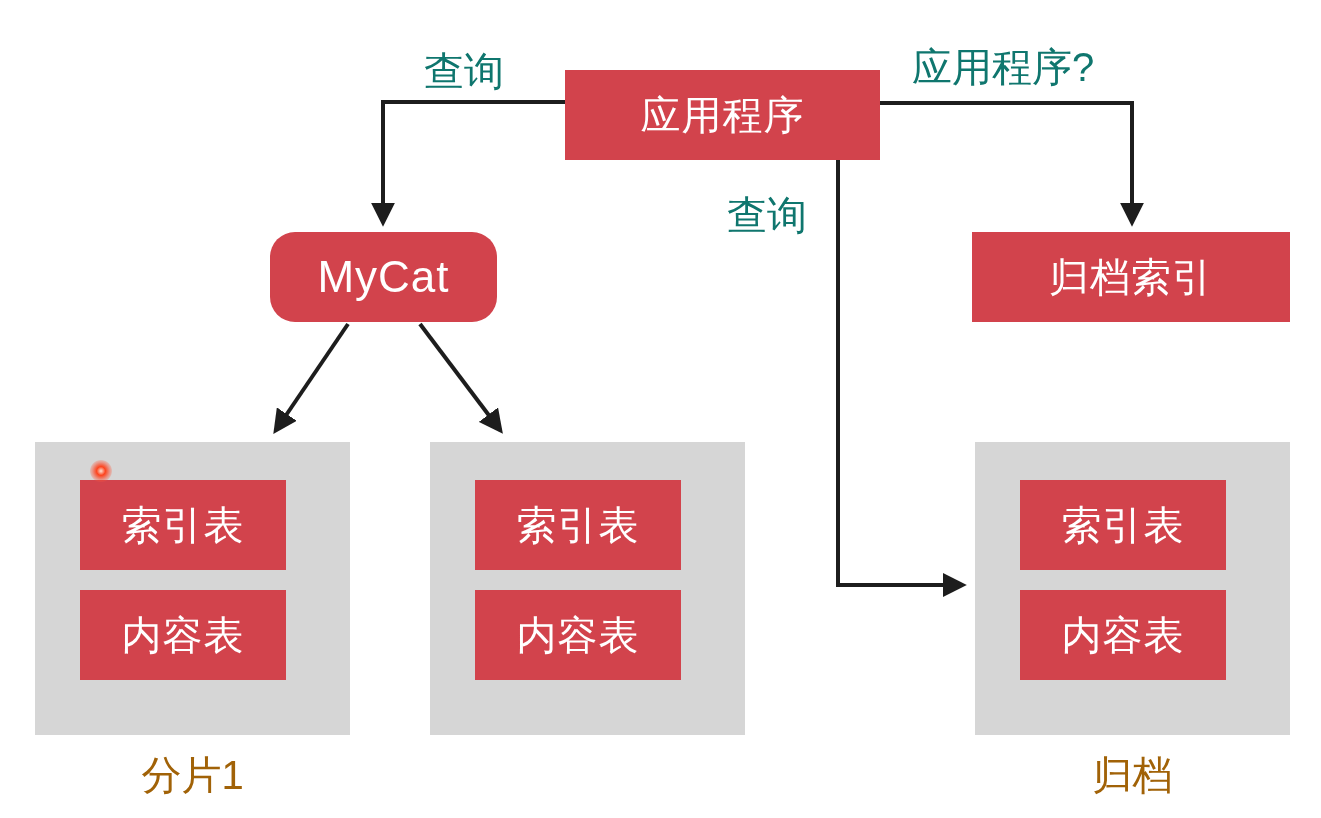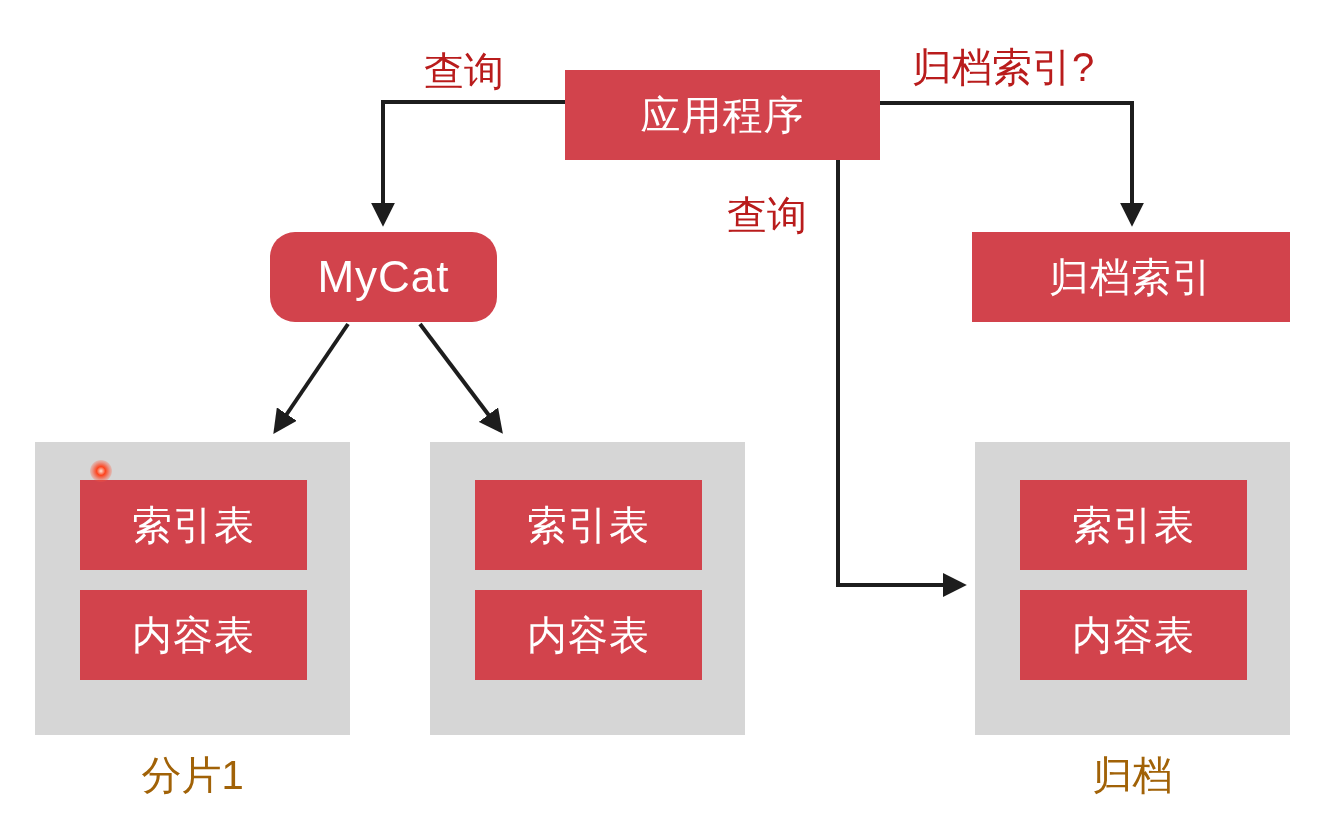--- a/index.html
+++ b/index.html
@@ -34,30 +34,30 @@
     white-space: nowrap;
   }
   .gray-panel {
     position: absolute;
     background: #d6d6d6;
     width: 315px;
     height: 293px;
     top: 442px;
   }
   .gray-panel .red-box {
-    width: 227px;
+    width: 206px;
     height: 90px;
     left: 45px;
     text-align: right;
   }
   .inner-top { top: 38px; }
   .inner-bottom { top: 148px; }
   .flow-label {
     position: absolute;
-    color: #b91c1c;
+    color: #0f766e;
     font-size: 40px;
     white-space: nowrap;
   }
   .panel-caption {
     position: absolute;
     top: 748px;
     width: 315px;
     text-align: center;
     color: #a16207;
     font-size: 40px;
@@ -98,21 +98,21 @@
     <polyline points="420,324 500,430" fill="none" stroke="#1d1d1d" stroke-width="4" marker-end="url(#ah)"></polyline>
 
     <polyline points="838,148 838,585 962,585" fill="none" stroke="#1d1d1d" stroke-width="4" marker-end="url(#ah)"></polyline>
   </svg>
 
   <div class="red-box" style="left:565px; top:70px; width:315px; height:90px;">
     <span>应用程序</span>
   </div>
 
   <div class="flow-label" style="left:424px; top:44px;">查询</div>
-  <div class="flow-label" style="left:912px; top:40px;">归档索引?</div>
+  <div class="flow-label" style="left:912px; top:40px;">应用程序?</div>
   <div class="flow-label" style="left:727px; top:188px;">查询</div>
 
   <div class="red-box" style="left:270px; top:232px; width:227px; height:90px; font-size:44px;border-radius:25px;">
     <span>MyCat</span>
   </div>
   <div class="red-box" style="left:972px; top:232px; width:318px; height:90px;">
     <span>归档索引</span>
   </div>
 
   <div class="gray-panel" style="left:35px;">

